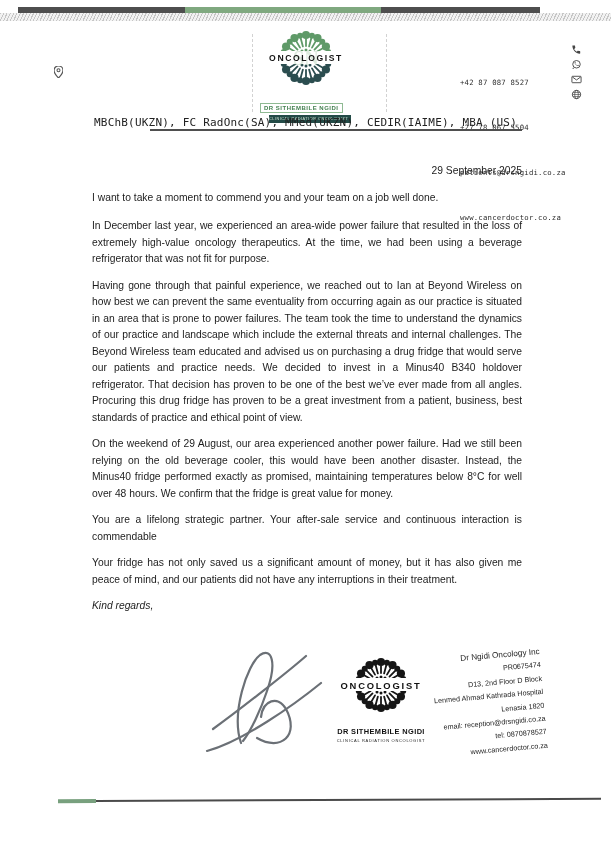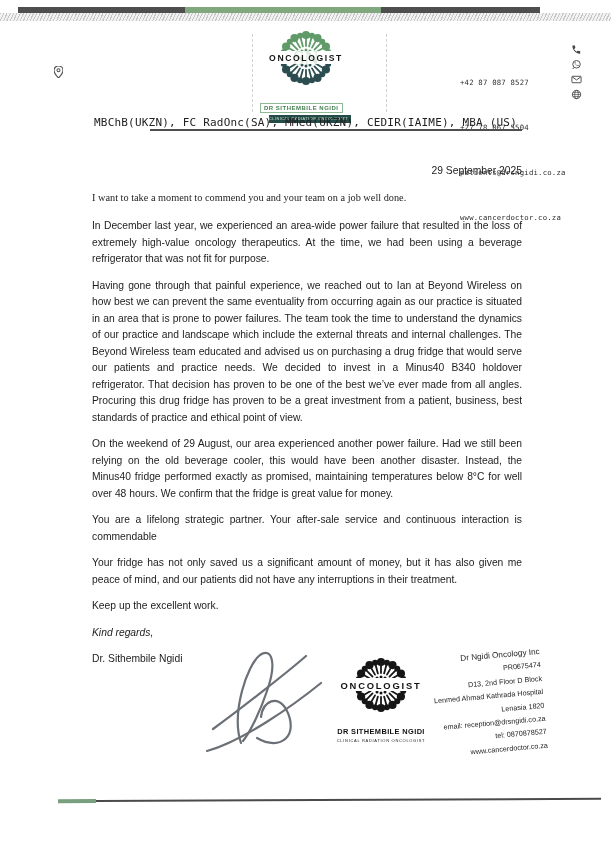--- a/index.html
+++ b/index.html
@@ -35,21 +35,21 @@
   .credentials{position:absolute;left:0;top:116px;width:611px;text-align:center;
       font-family:"DejaVu Sans Mono",monospace;font-size:11px;color:#222;letter-spacing:.2px;}
   .cred-rule{position:absolute;left:150px;top:129px;width:372px;height:2px;background:#4f4f4f;}
 
   
   .body{position:absolute;left:92px;top:163px;width:430px;font-size:10.3px;line-height:16.5px;}
   .body p{margin:0 0 10px;}
   .date{text-align:right;margin:0 0 16px;}
   .salutation{margin:0 0 30px;}
   .just{text-align:justify;}
-  .p-first{margin-bottom:12px !important;font-family:Liberation Serif, serif;}
+  .p-first{margin-bottom:12px !important;}
   .closing{margin:39px 0 0;font-style:italic;}
   .signatory{margin:10px 0 0;}
 
   
   .signature{position:absolute;left:193px;top:643px;}
   .stamp-logo{position:absolute;left:333px;top:648px;}
   .stamp-text{position:absolute;left:424px;top:650px;width:120px;transform:rotate(-5deg);
       text-align:right;font-size:7.2px;line-height:13.4px;color:#242424;}
   .stamp-text .l0{font-size:8.2px;}
 </style>
@@ -171,23 +171,21 @@
   <div class="cred-rule"></div>
 
   <div class="body">
     <p class="date">29 September 2025</p>
     <p class="p-first">I want to take a moment to commend you and your team on a job well done.</p>
     <p class="just">In December last year, we experienced an area-wide power failure that resulted in the loss of extremely high-value oncology therapeutics. At the time, we had been using a beverage refrigerator that was not fit for purpose.</p>
     <p class="just">Having gone through that painful experience, we reached out to Ian at Beyond Wireless on how best we can prevent the same eventuality from occurring again as our practice is situated in an area that is prone to power failures. The team took the time to understand the dynamics of our practice and landscape which include the external threats and internal challenges. The Beyond Wireless team educated and advised us on purchasing a drug fridge that would serve our patients and practice needs. We decided to invest in a Minus40 B340 holdover refrigerator. That decision has proven to be one of the best we’ve ever made from all angles. Procuring this drug fridge has proven to be a great investment from a patient, business, best standards of practice and ethical point of view.</p>
     <p class="just">On the weekend of 29 August, our area experienced another power failure. Had we still been relying on the old beverage cooler, this would have been another disaster. Instead, the Minus40 fridge performed exactly as promised, maintaining temperatures below 8°C for well over 48 hours. We confirm that the fridge is great value for money.</p>
     <p class="just">You are a lifelong strategic partner. Your after-sale service and continuous interaction is commendable</p>
     <p class="just">Your fridge has not only saved us a significant amount of money, but it has also given me peace of mind, and our patients did not have any interruptions in their treatment.</p>
-    <p>Keep up the excellent work.</p>
     <p class="closing">Kind regards,</p>
-    <p class="signatory">Dr. Sithembile Ngidi</p>
   </div>
 
   <div class="signature">
     <svg width="135" height="112" viewBox="0 0 135 112">
       <g fill="none" stroke="#6b7076" stroke-width="2.2" stroke-linecap="round">
         <path d="M48 100 C38 70 54 22 67 12 C79 4 84 20 74 48 C68 66 58 88 50 98"></path>
         <path d="M20 86 C45 68 96 28 113 13"></path>
         <path d="M14 108 C50 98 101 62 128 40"></path>
         <path d="M64 95 C88 109 107 92 93 66 C85 52 70 57 68 74"></path>
       </g>

